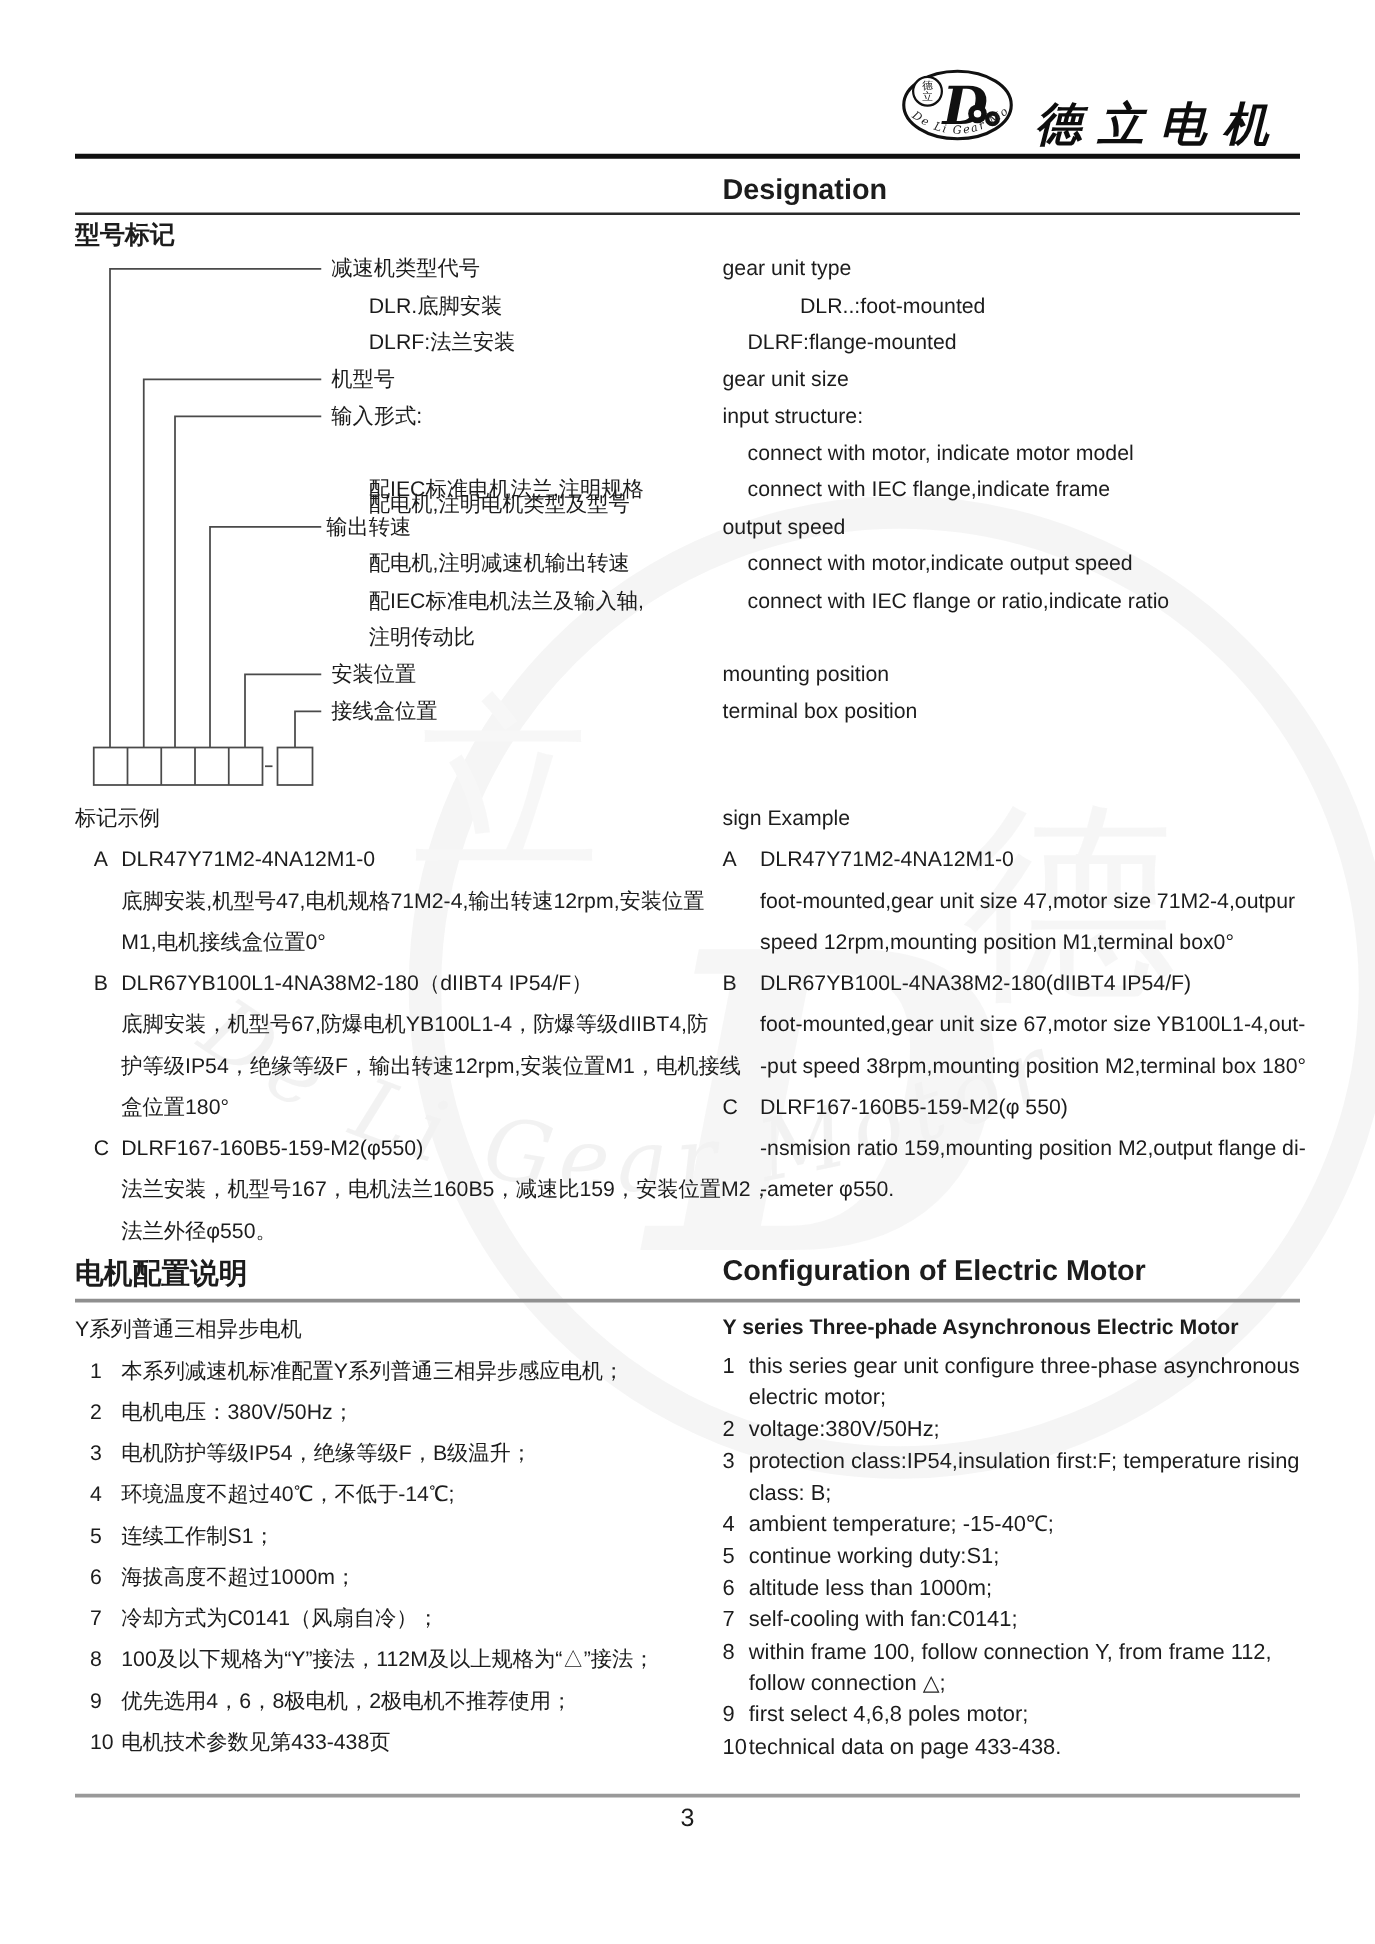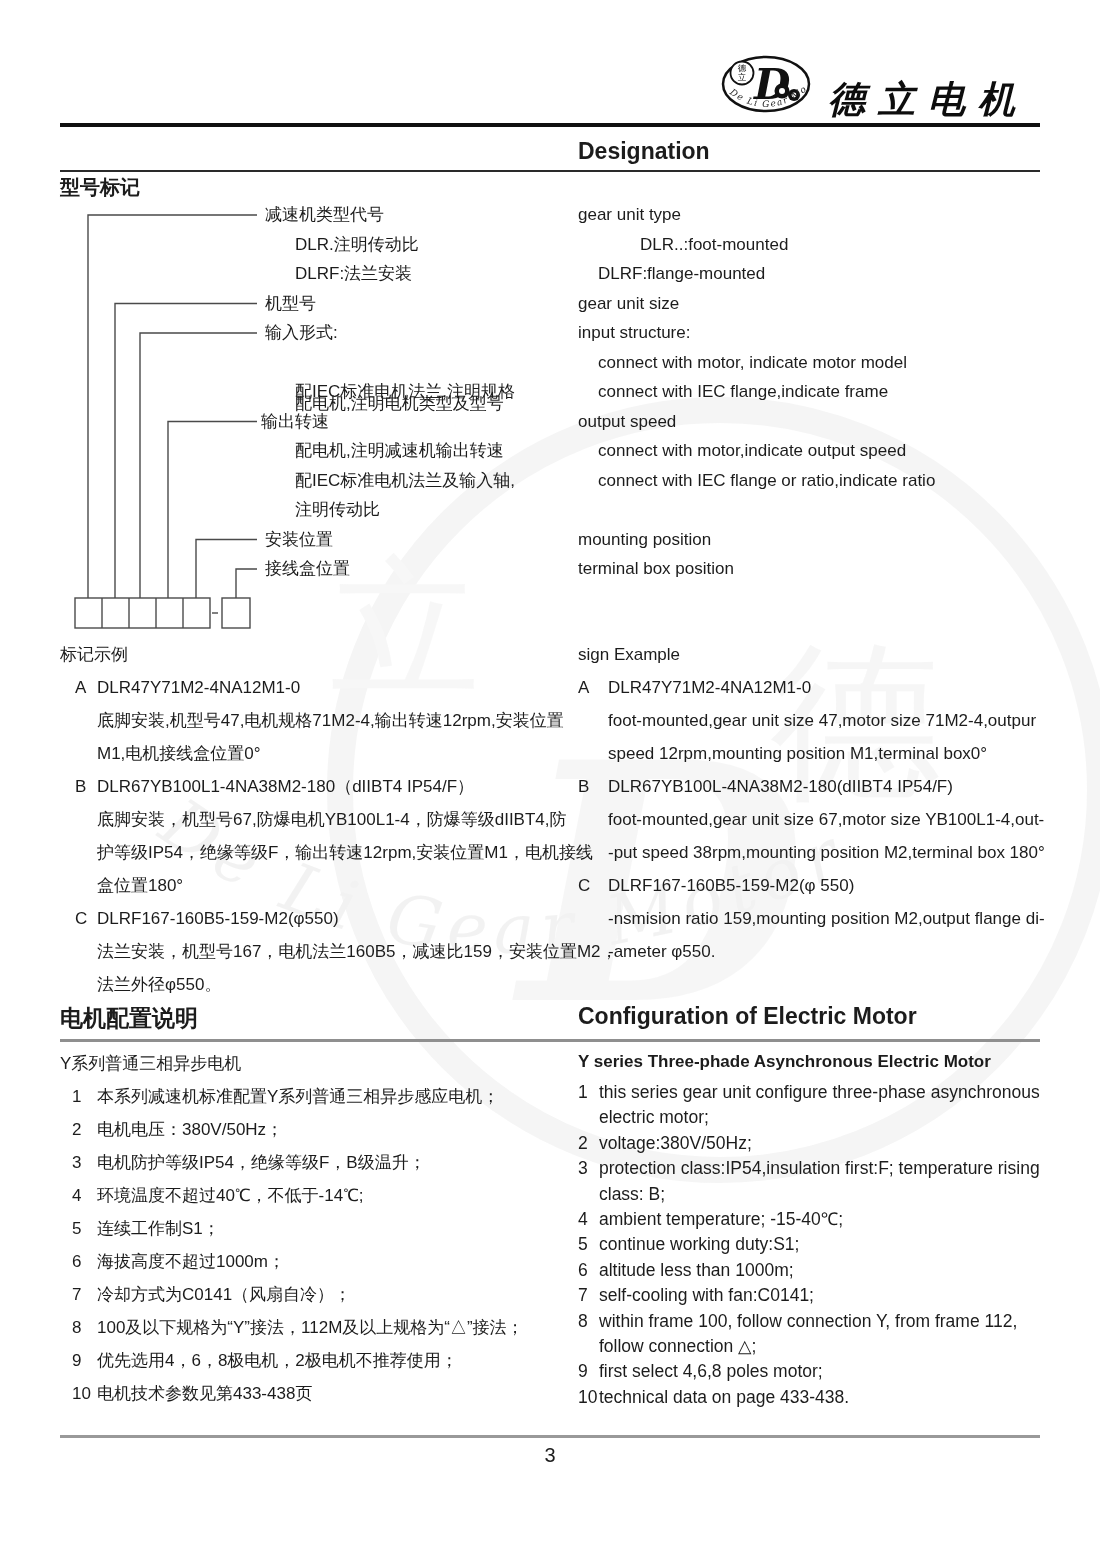--- a/index.html
+++ b/index.html
@@ -111,21 +111,21 @@
         <line x1="42" y1="403" x2="42" y2="433"></line>
         <line x1="69" y1="403" x2="69" y2="433"></line>
         <line x1="96" y1="403" x2="96" y2="433"></line>
         <line x1="123" y1="403" x2="123" y2="433"></line>
         <line x1="152" y1="418" x2="158" y2="418"></line>
         <rect x="162" y="403" width="28" height="30"></rect>
       </g>
     </svg>
 
     <div class="dlabel" style="left:205px; top:9px;">减速机类型代号</div>
-    <div class="dlabel" style="left:235px; top:38.5px;">DLR.注明传动比</div>
+    <div class="dlabel" style="left:235px; top:38.5px;">DLR.底脚安装</div>
     <div class="dlabel" style="left:235px; top:68px;">DLRF:法兰安装</div>
     <div class="dlabel" style="left:205px; top:97.5px;">机型号</div>
     <div class="dlabel" style="left:205px; top:127px;">输入形式:</div>
     <div class="dlabel" style="left:235px; top:156.5px;margin-top:41px;">配电机,注明电机类型及型号</div>
     <div class="dlabel" style="left:235px; top:186px;">配IEC标准电机法兰,注明规格</div>
     <div class="dlabel" style="left:201px; top:215.5px;text-align:right;">输出转速</div>
     <div class="dlabel" style="left:235px; top:245px;">配电机,注明减速机输出转速</div>
     <div class="dlabel" style="left:235px; top:274.5px;">配IEC标准电机法兰及输入轴,</div>
     <div class="dlabel" style="left:235px; top:304px;">注明传动比</div>
     <div class="dlabel" style="left:205px; top:333.5px;">安装位置</div>

